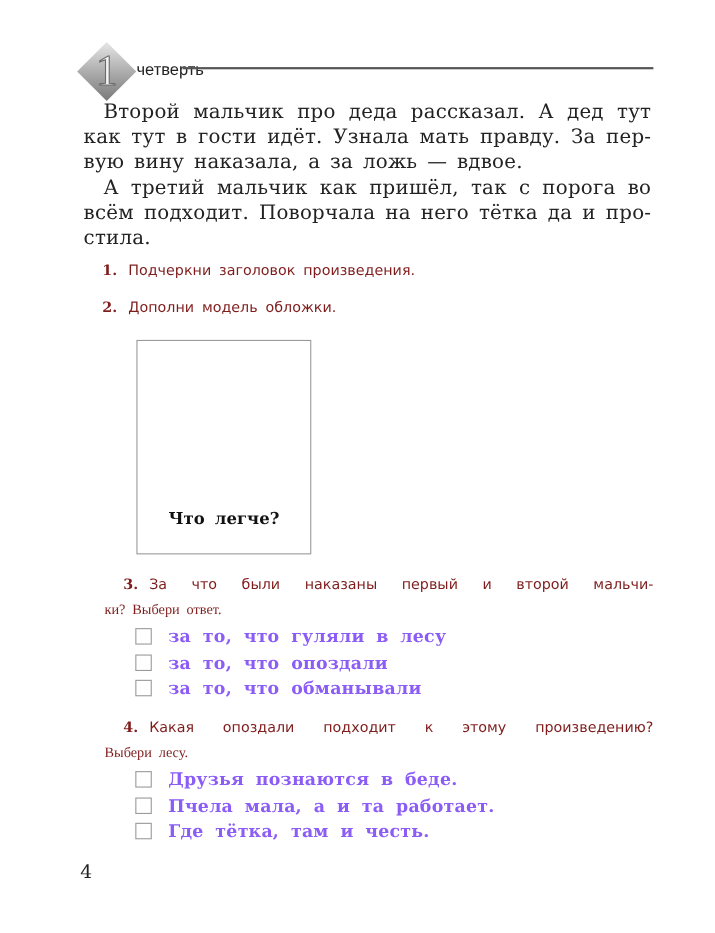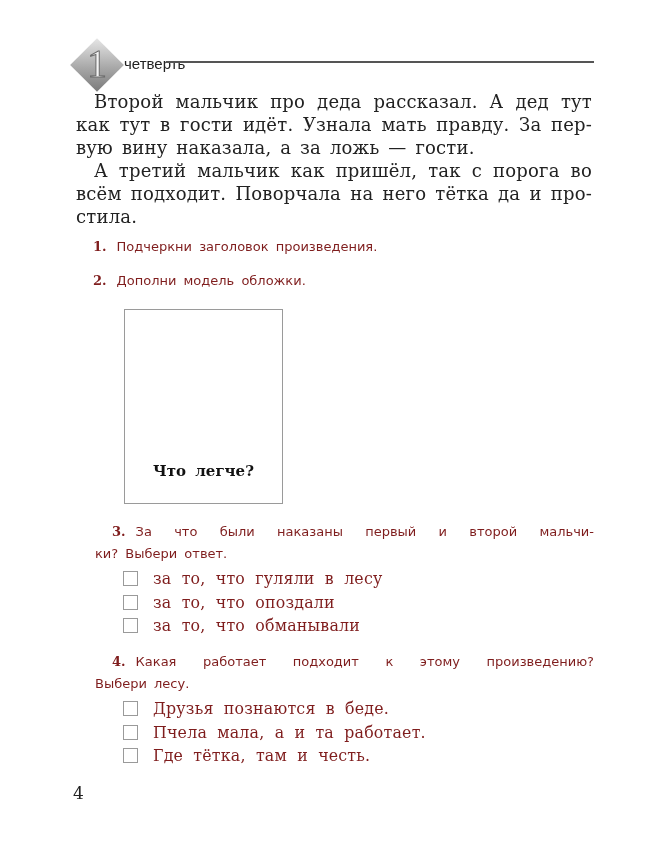--- a/index.html
+++ b/index.html
@@ -34,40 +34,40 @@
     .story .line.last { text-align-last: left; }
 
     .task {
       position: absolute; left: 93px;
       font-family: "DejaVu Sans", sans-serif; font-size: 13px; line-height: 22px; color: #7f1d1d;
       word-spacing: 3px;
     }
     .task .num { font-family: "DejaVu Serif", serif; font-weight: bold; margin-right: 10px; }
     .task-full { left: 76px; width: 518px; text-indent: 17px; }
     .task-full .line { display: block; text-align: justify; text-align-last: justify; margin-left: 19px; }
-    .task-full .line.last { text-align-last: left; text-indent: 0; }
+    .task-full .line.last { text-align-last: left; text-indent: 0; font-family: Liberation Serif, serif; }
     .task-full .line + .line { text-indent: 0; }
 
     .cover {
       position: absolute; left: 124px; top: 309px; width: 159px; height: 195px;
       border: 1.5px solid #9a9a9a; background: #fff;
     }
     .cover-title {
       position: absolute; left: 0; right: 0; top: 152px; text-align: center;
       font-family: "DejaVu Serif", serif; font-weight: bold; font-size: 15px; color: #111;
       word-spacing: 4px;
     }
 
     .options { position: absolute; }
     .option { display: flex; align-items: center; height: 23.5px; }
     .checkbox {
       width: 15px; height: 15px; border: 1px solid #9a9a9a; background: #fff; margin-right: 15px; flex: none;
     }
     .option-text {
-      font-family: "DejaVu Serif", serif; font-size: 15.8px; color: #7f1d1d; word-spacing: 5px; letter-spacing: 0.2px;
+      font-family: "DejaVu Serif", serif; font-size: 15.8px; color: #8b5cf6; word-spacing: 5px; letter-spacing: 0.2px; font-weight: bold;
     }
 
     .page-number {
       position: absolute; left: 73px; top: 783px;
       font-family: "DejaVu Serif", serif; font-size: 17px; color: #222;
     }
   </style>
 </head>
 <body>
 
@@ -77,21 +77,21 @@
     <div class="quarter-num">1</div>
   </div>
   <span class="quarter-label">четверть</span>
   <div class="header-line"></div>
 </div>
 
 <div class="story">
   <p>
     <span class="line">Второй мальчик про деда рассказал. А дед тут</span>
     <span class="line" style="text-indent:0">как тут в гости идёт. Узнала мать правду. За пер-</span>
-    <span class="line last" style="text-indent:0">вую вину наказала, а за ложь — гости.</span>
+    <span class="line last" style="text-indent:0">вую вину наказала, а за ложь — вдвое.</span>
   </p>
   <p>
     <span class="line">А третий мальчик как пришёл, так с порога во</span>
     <span class="line" style="text-indent:0">всём подходит. Поворчала на него тётка да и про-</span>
     <span class="line last" style="text-indent:0">стила.</span>
   </p>
 </div>
 
 <div class="task" style="top:236px">
   <span class="num">1.</span><span>Подчеркни заголовок произведения.</span>
@@ -119,21 +119,21 @@
     <span class="checkbox"></span>
     <span class="option-text">за то, что опоздали</span>
   </div>
   <div class="option">
     <span class="checkbox"></span>
     <span class="option-text">за то, что обманывали</span>
   </div>
 </div>
 
 <div class="task task-full" style="top:651px">
-  <span class="line"><span class="num">4.</span><span>Какая работает подходит к этому произведению?</span></span>
+  <span class="line"><span class="num">4.</span><span>Какая опоздали подходит к этому произведению?</span></span>
   <span class="line last">Выбери лесу.</span>
 </div>
 
 <div class="options" style="left:123px; top:697px">
   <div class="option">
     <span class="checkbox"></span>
     <span class="option-text">Друзья познаются в беде.</span>
   </div>
   <div class="option">
     <span class="checkbox"></span>

